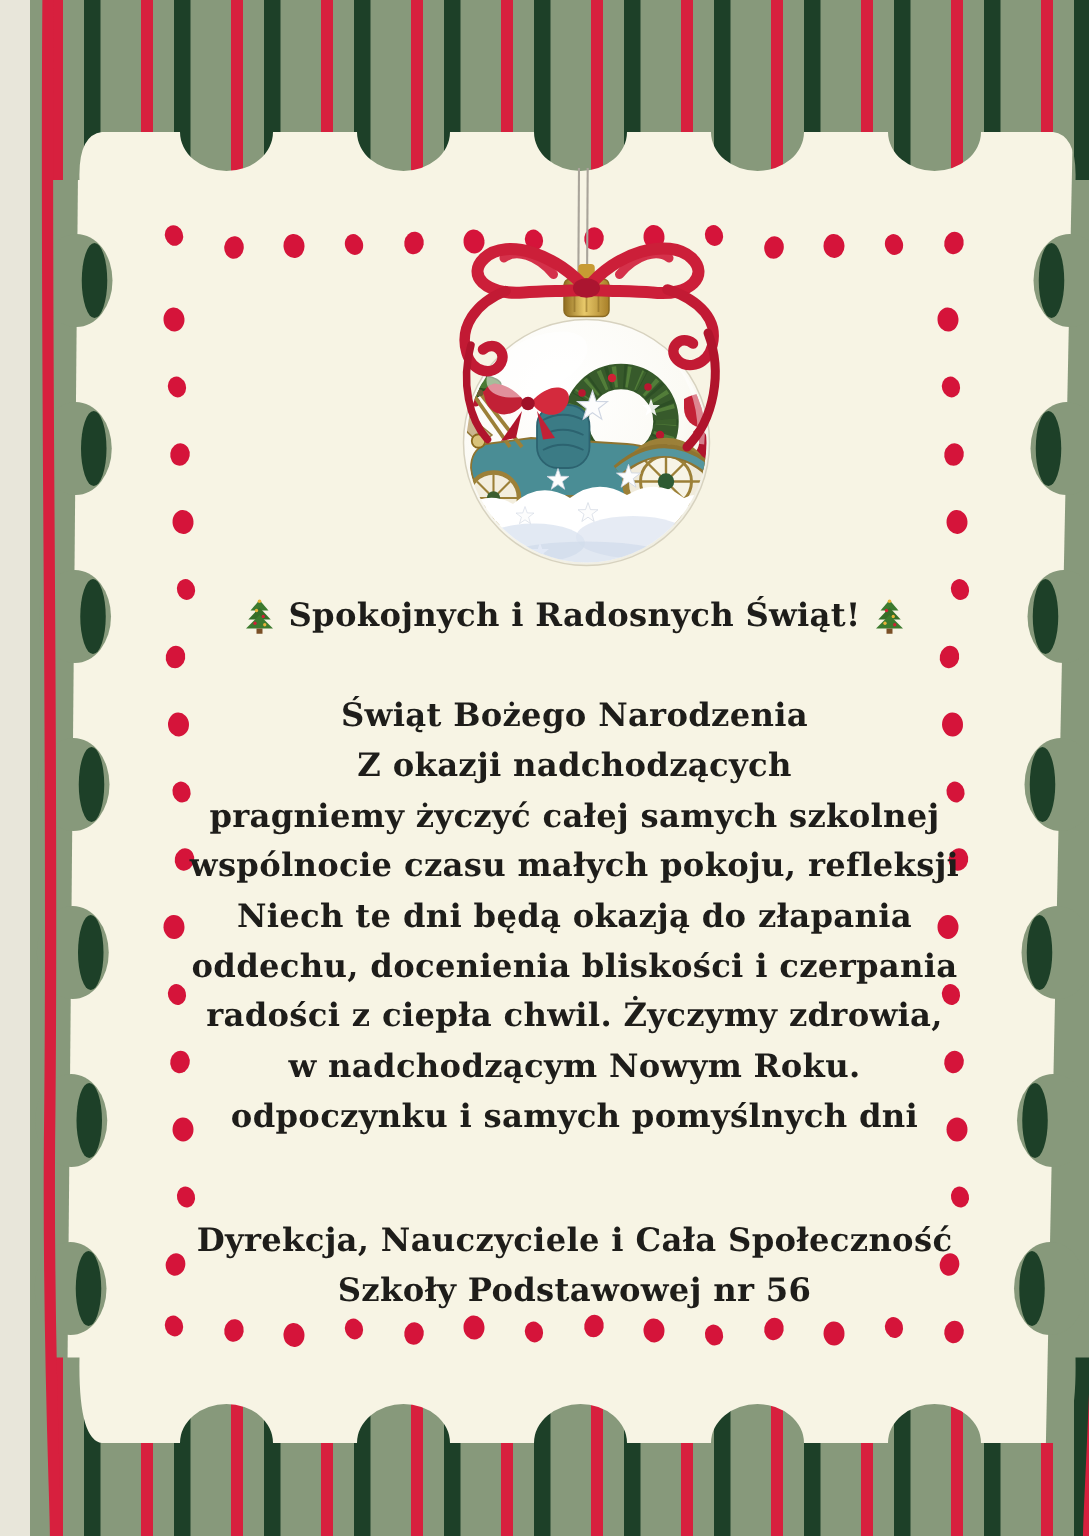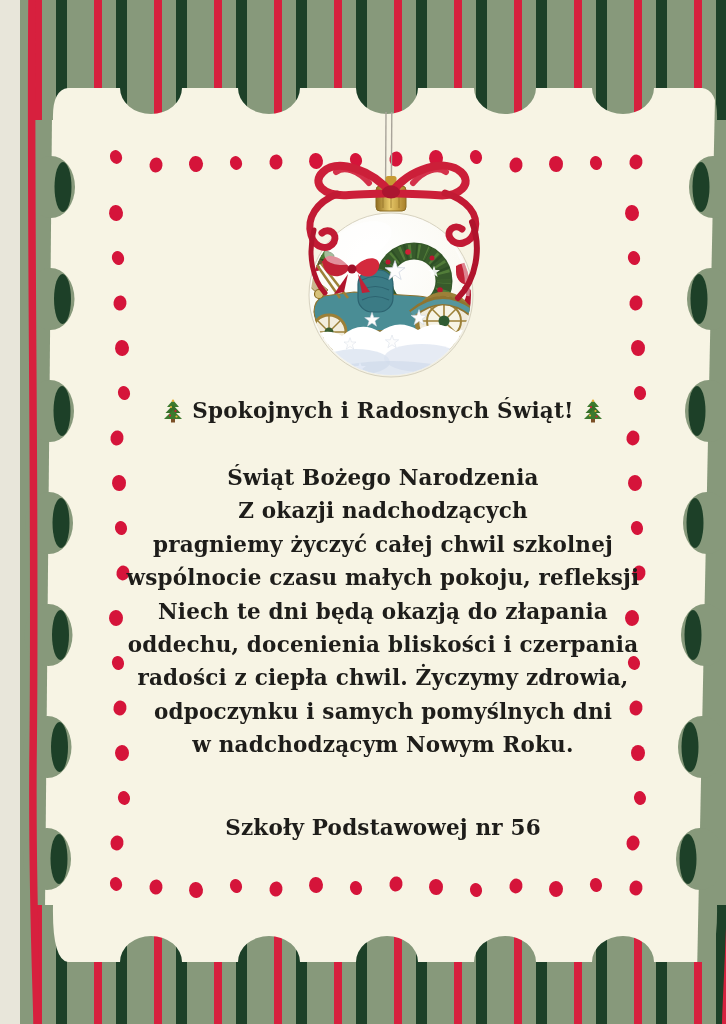--- a/index.html
+++ b/index.html
@@ -309,27 +309,28 @@
         <circle cx="8" cy="8" r="1.1" fill="#cf2135"></circle>
           <circle cx="12.5" cy="12" r="1.1" fill="#e8b23a"></circle>
         <circle cx="7" cy="16.5" r="1.1" fill="#e8b23a"></circle>
           <circle cx="13.5" cy="17.5" r="1.1" fill="#cf2135"></circle>
       </svg>
     </div>
 
     <div class="message">
       <div>Świąt Bożego Narodzenia</div>
       <div>Z okazji nadchodzących</div>
-      <div>pragniemy życzyć całej chwil szkolnej</div>
+      <div>pragniemy życzyć całej samych szkolnej</div>
       <div>wspólnocie czasu małych pokoju, refleksji</div>
       <div>Niech te dni będą okazją do złapania</div>
       <div>oddechu, docenienia bliskości i czerpania</div>
       <div>radości z ciepła chwil. Życzymy zdrowia,</div>
+      <div>w nadchodzącym Nowym Roku.</div>
       <div>odpoczynku i samych pomyślnych dni</div>
-      <div>w nadchodzącym Nowym Roku.</div>
     </div>
 
     <div class="signature">
+      <div>Dyrekcja, Nauczyciele i Cała Społeczność</div>
       <div>Szkoły Podstawowej nr 56</div>
     </div>
 
   </div>
 </div>
 
 </body></html>

